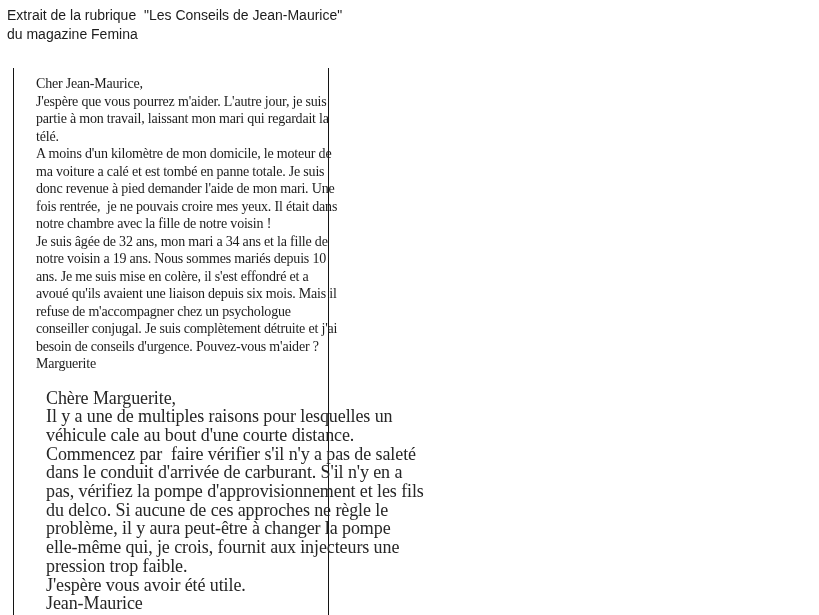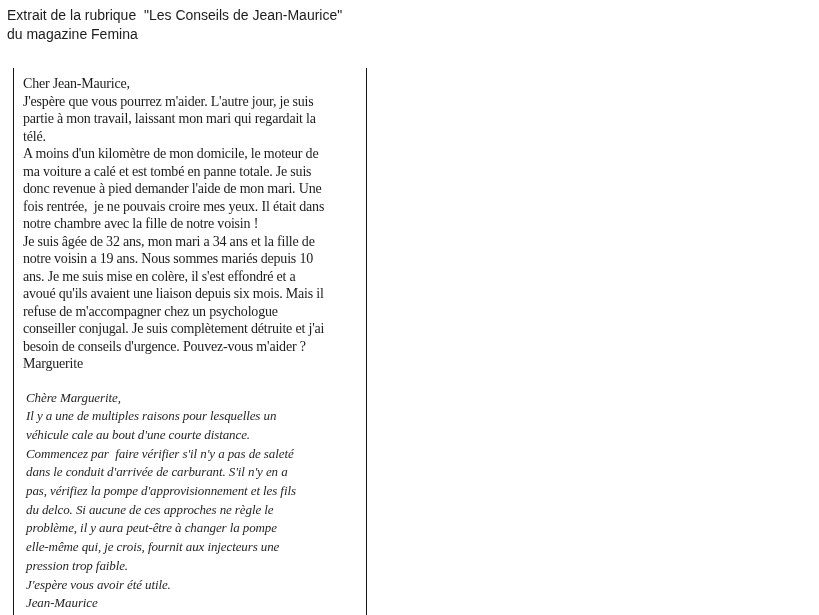--- a/index.html
+++ b/index.html
@@ -21,40 +21,40 @@
     font-family: "Liberation Sans", sans-serif;
     font-size: 14px;
     line-height: 19px;
     color: #1c1c1c;
     white-space: pre;
   }
   .letter-column {
     position: absolute;
     left: 13px;
     top: 68px;
-    width: 354px;
+    width: 316px;
     height: 547px;
     border-left: 1.5px solid #141414;
     border-right: 1.5px solid #141414;
     box-sizing: border-box;
+    padding-left: 13px;
   }
   .letter-body {
     margin: 7px 0 0 9px;
     font-family: "Liberation Serif", serif;
     font-size: 14px;
     line-height: 17.5px;
     letter-spacing: -0.2px;
     color: #1c1c1c;
     white-space: pre;
   }
   .reply-body {
-    margin: 16px 0 0 12px;
+    margin: 16px 0 0 19px;
     font-family: "Liberation Serif", serif;
-    font-style: italic;
-    font-size: 13px;
+    font-size: 18px;
     line-height: 18.7px;
     letter-spacing: -0.1px;
     color: #262626;
     white-space: pre;
   }
 </style>
 </head>
 <body>
 
 <div class="page">

